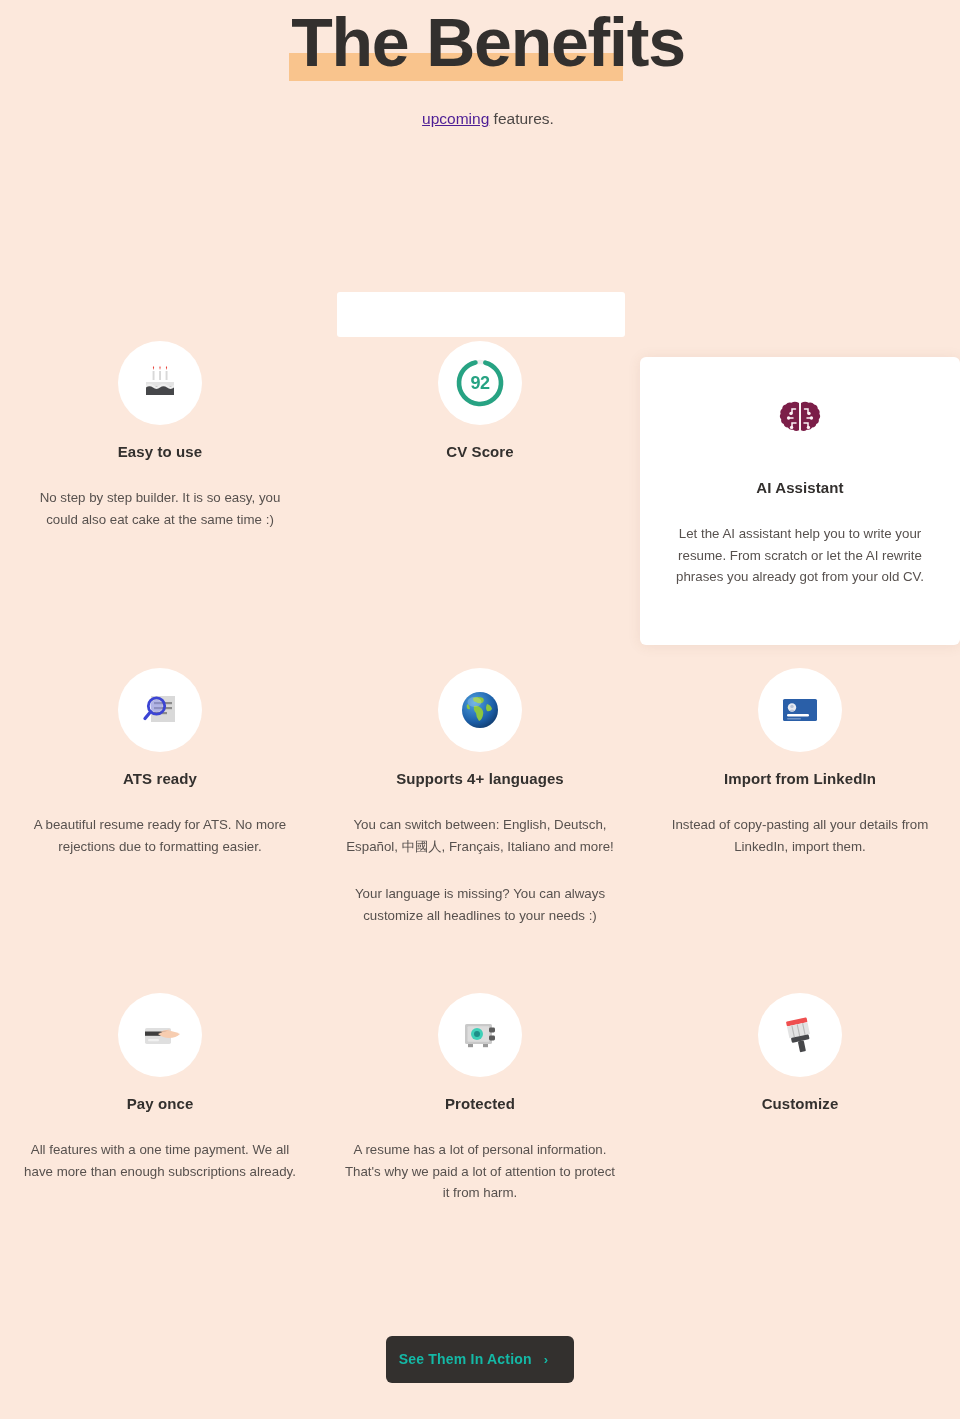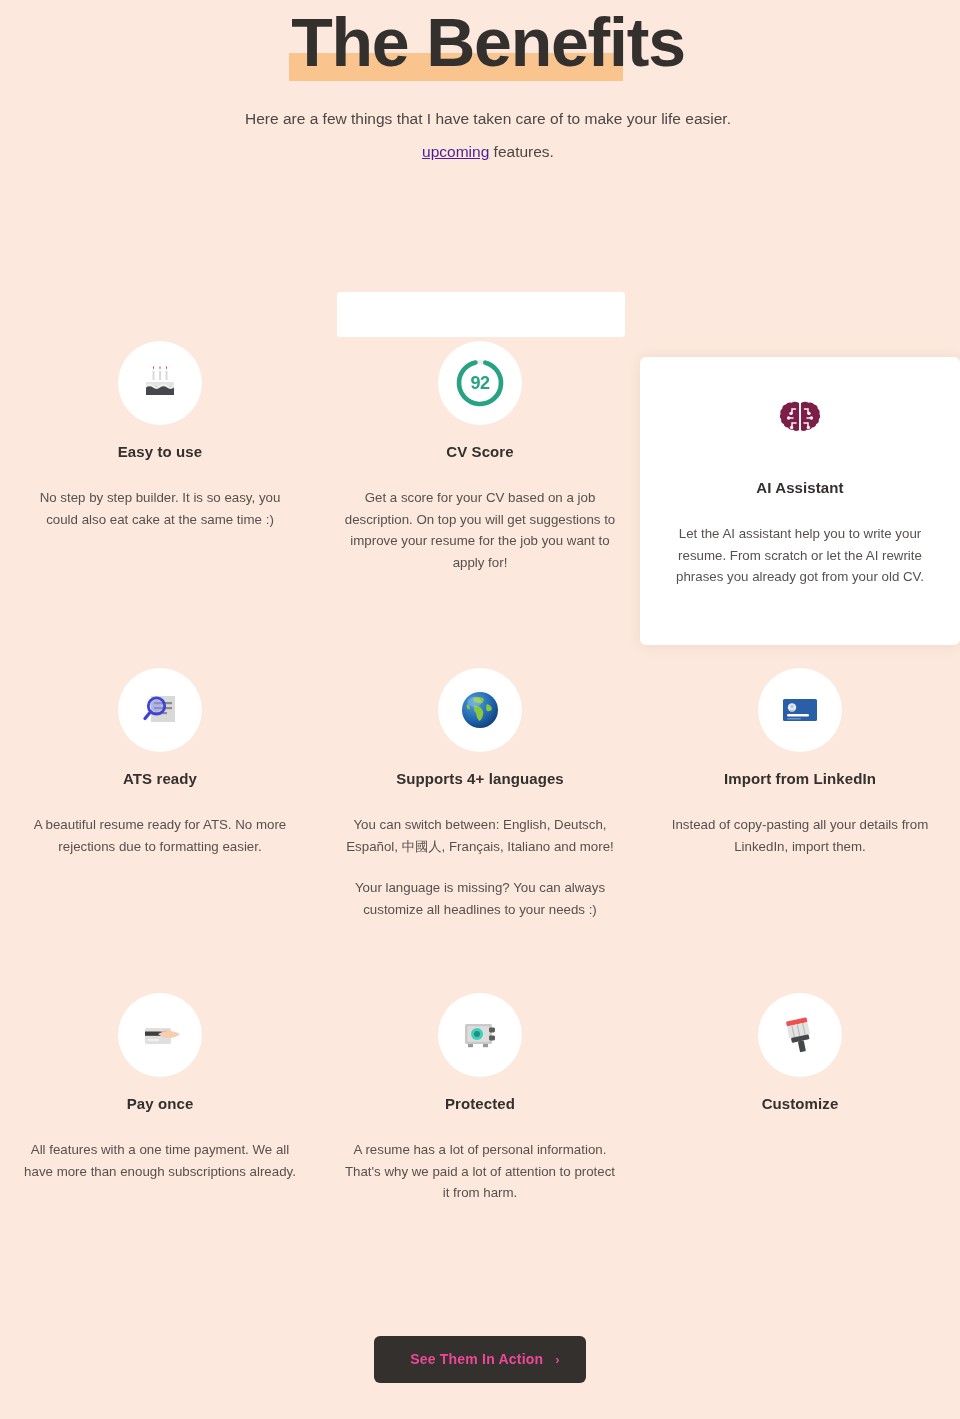--- a/index.html
+++ b/index.html
@@ -109,21 +109,21 @@
     color: #33302e;
     letter-spacing: 0.1px;
   }
   .card-body {
     margin-top: 27px;
     font-size: 13.3px;
     line-height: 21.5px;
     color: #57514e;
     padding: 0 14px;
   }
-  .card-body p + p { margin-top: 20px; }
+  .card-body p + p { margin-top: 26px; }
 
   .row1 { height: 335px; }
   .row1 .cell { padding-top: 8px; }
   .row1 .cell.highlighted { padding-top: 20px; padding-bottom: 30px; height: 288px; }
 
   .row2 { height: 325px; padding-top: 0; }
   .row2 .cell { padding-top: 0; }
   .row3 { height: 200px; }
 
   
@@ -147,44 +147,43 @@
     left: 0;
     top: 1336px;
     width: 960px;
     text-align: center;
   }
   .cta {
     display: inline-flex;
     align-items: center;
     gap: 12px;
     background: #33302e;
-    color: #ec4899;
+    color: #14b8a6;
     border: none;
     border-radius: 6px;
-    padding: 15px 26px 16px 36px;
+    padding: 15px 26px 16px 13px;
     font-family: "Liberation Sans", sans-serif;
     font-size: 14px;
     font-weight: 700;
     letter-spacing: 0.2px;
     cursor: pointer;
   }
   .cta .chev { font-size: 13px; font-weight: 700; line-height: 1; }
 </style>
 </head>
 <body>
 
 <div class="page">
 
   <div class="hero">
     <div class="title-wrap">
       <div class="title-highlight"></div>
       <h1 class="title">The Benefits</h1>
     </div>
     <div class="subtitle">
-      <div>Here are a few things that I have taken care of to make your life easier.</div>
       <div>
         <a href="#">upcoming</a>
         <span>features.</span>
       </div>
     </div>
   </div>
 
   <div class="ghost-panel"></div>
 
   <div class="grid">
@@ -215,23 +214,20 @@
 
       <div class="cell">
         <div class="icon-circle">
           <svg class="ico" width="54" height="54" viewBox="0 0 54 54">
             <circle cx="27" cy="27" r="21" fill="none" stroke="#eeeeee" stroke-width="4.6"></circle>
             <circle cx="27" cy="27" r="21" fill="none" stroke="#27a383" stroke-width="4.6" stroke-linecap="round" stroke-dasharray="121 11" stroke-dashoffset="-4" transform="rotate(-86 27 27)"></circle>
           </svg>
           <div class="score-num">92</div>
         </div>
         <div class="card-title">CV Score</div>
-        <div class="card-body">
-          <p>Get a score for your CV based on a job description. On top you will get suggestions to improve your resume for the job you want to apply for!</p>
-        </div>
       </div>
 
       <div class="cell highlighted">
         <div class="icon-circle">
           <svg class="ico" width="44" height="44" viewBox="0 0 44 44">
             <g fill="#7b1e48">
               <path d="M21 6 q-4-2.5-7.6-0.3 q-3.6-1-5.6 1.9 q-3.3 0.6-3.6 4.1 q-2.6 1.9-1.6 5.1 q-1.8 2.9 0.6 5.4 q-0.7 3.4 2.5 4.8 q0.6 3.3 4.1 3.6 q1.9 2.9 5.4 2.1 q2.6 2.1 5.8 0.6z"></path>
               <path d="M23 6 q4-2.5 7.6-0.3 q3.6-1 5.6 1.9 q3.3 0.6 3.6 4.1 q2.6 1.9 1.6 5.1 q1.8 2.9-0.6 5.4 q0.7 3.4-2.5 4.8 q-0.6 3.3-4.1 3.6 q-1.9 2.9-5.4 2.1 q-2.6 2.1-5.8 0.6z"></path>
             </g>
             <g stroke="#fdf3f6" stroke-width="1.5" fill="none" stroke-linecap="round">

